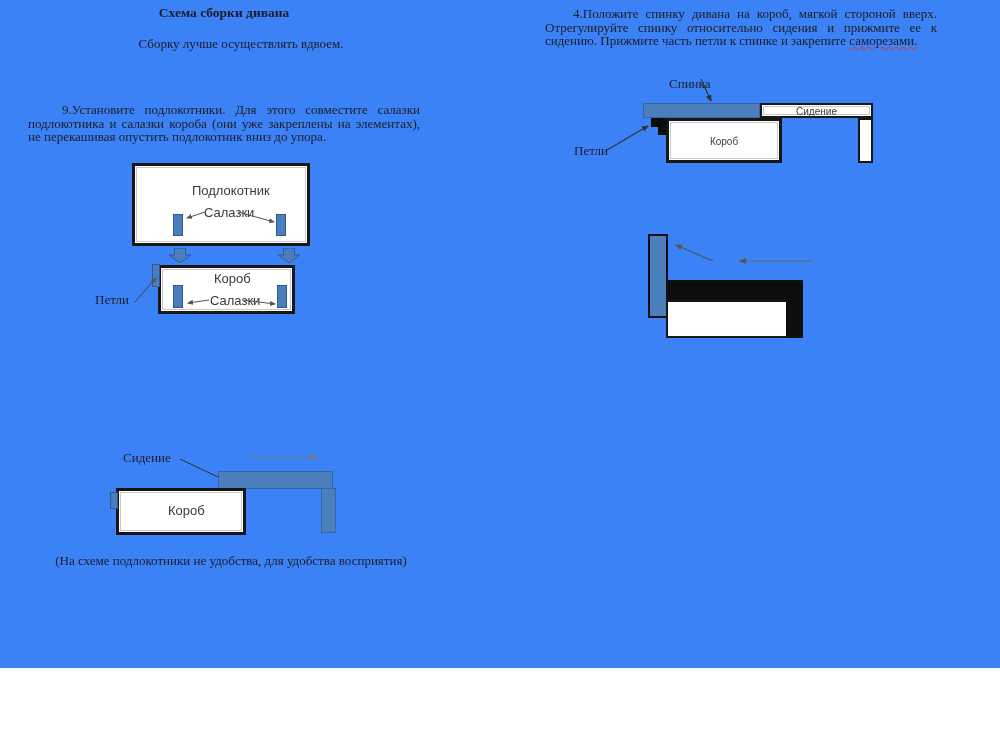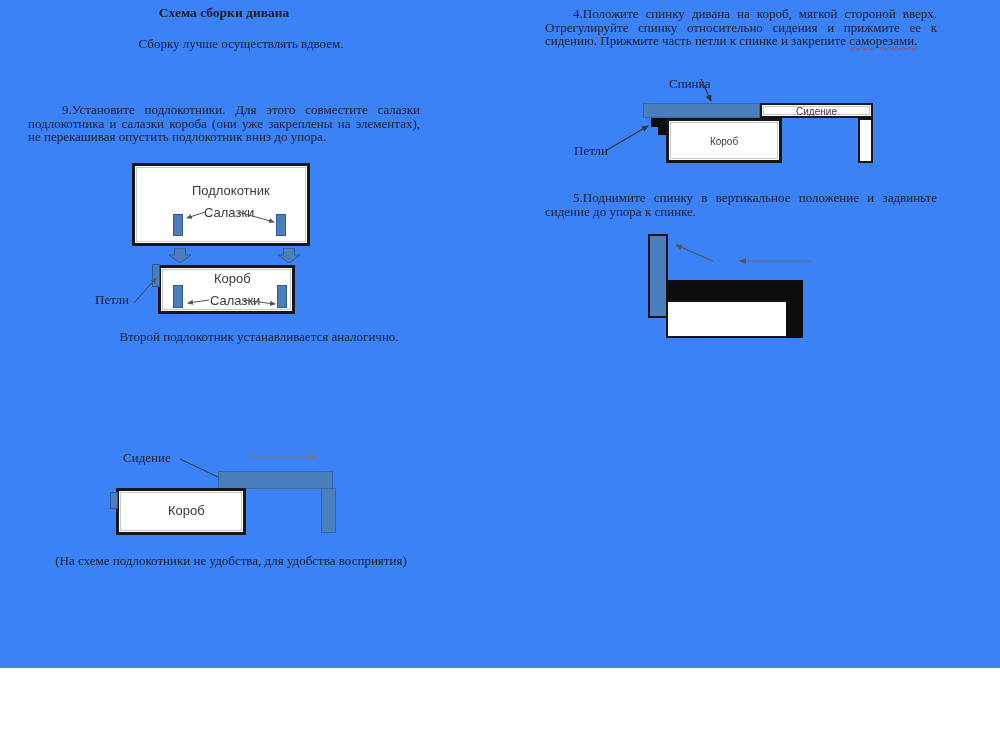--- a/index.html
+++ b/index.html
@@ -78,21 +78,20 @@
         </marker>
       </defs>
       <line x1="117" y1="54" x2="99" y2="60" stroke="#555" stroke-width="1" marker-end="url(#ah-d1)"></line>
       <line x1="150" y1="54" x2="186" y2="64" stroke="#555" stroke-width="1" marker-end="url(#ah-d1)"></line>
       <line x1="121" y1="142" x2="100" y2="145" stroke="#555" stroke-width="1" marker-end="url(#ah-d1)"></line>
       <line x1="154" y1="142" x2="187" y2="146" stroke="#555" stroke-width="1" marker-end="url(#ah-d1)"></line>
       <line x1="46" y1="145" x2="68" y2="120" stroke="#444" stroke-width="1" marker-end="url(#ah-d1)"></line>
     </svg>
   </div>
 
-  <div class="p single" style="left:63px; top:330px;">Второй подлокотник устанавливается аналогично.</div>
 
 
   <div class="dg" style="left:95px; top:448px; width:265px; height:100px;">
 
     <span class="clabel" style="left:28px; top:3px;">Сидение</span>
 
     <div class="bluebar" style="left:123px; top:23px; width:115px; height:18px;"></div>
     <div class="bluebar" style="left:226px; top:40px; width:15px; height:45px;"></div>
 
     <div class="dbox" style="left:21px; top:40px; width:130px; height:47px;">
@@ -143,21 +142,20 @@
       <defs>
         <marker id="ah-d4" markerWidth="8" markerHeight="8" refX="5" refY="2.5" orient="auto">
           <path d="M0,0 L6,2.5 L0,5 z" fill="#333"></path>
         </marker>
       </defs>
       <line x1="141" y1="17" x2="151" y2="39" stroke="#333" stroke-width="1.2" marker-end="url(#ah-d4)"></line>
       <line x1="47" y1="88" x2="88" y2="64" stroke="#333" stroke-width="1.2" marker-end="url(#ah-d4)"></line>
     </svg>
   </div>
 
-  <div class="p indent-sm" style="left:545px; top:191px;">5.Поднимите спинку в вертикальное положение и задвиньте сидение до упора к спинке.</div>
 
   <div class="dg" style="left:640px; top:230px; width:300px; height:115px;">
 
     <div class="bluebar bb-dark" style="left:8px; top:4px; width:20px; height:84px;"></div>
 
     <div class="thinbox" style="left:26px; top:70px; width:122px; height:38px;"></div>
     <div class="blackfill" style="left:28px; top:50px; width:135px; height:20px;"></div>
     <div class="blackfill" style="left:146px; top:70px; width:17px; height:38px;"></div>
 
     <svg class="overlay" width="300" height="115">

